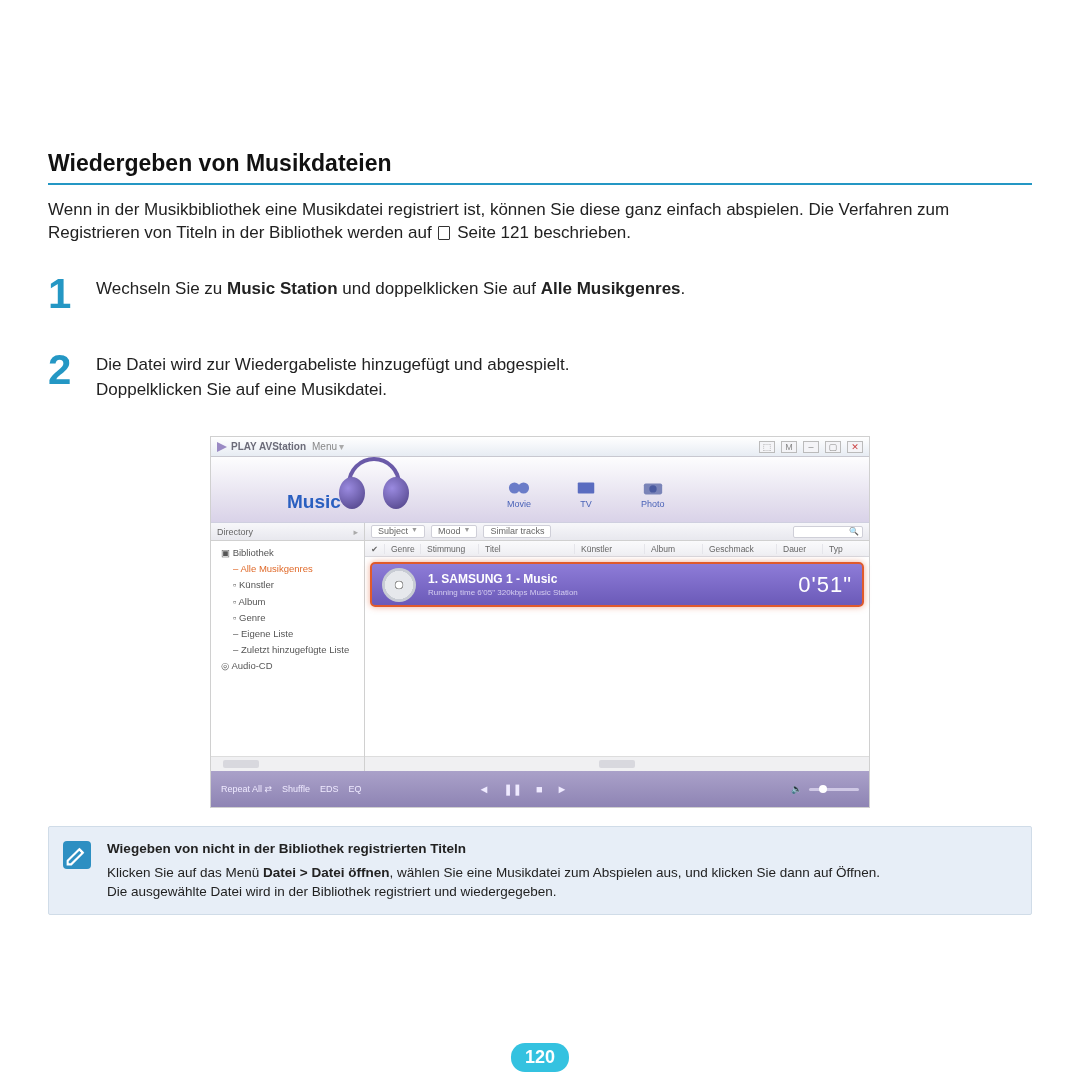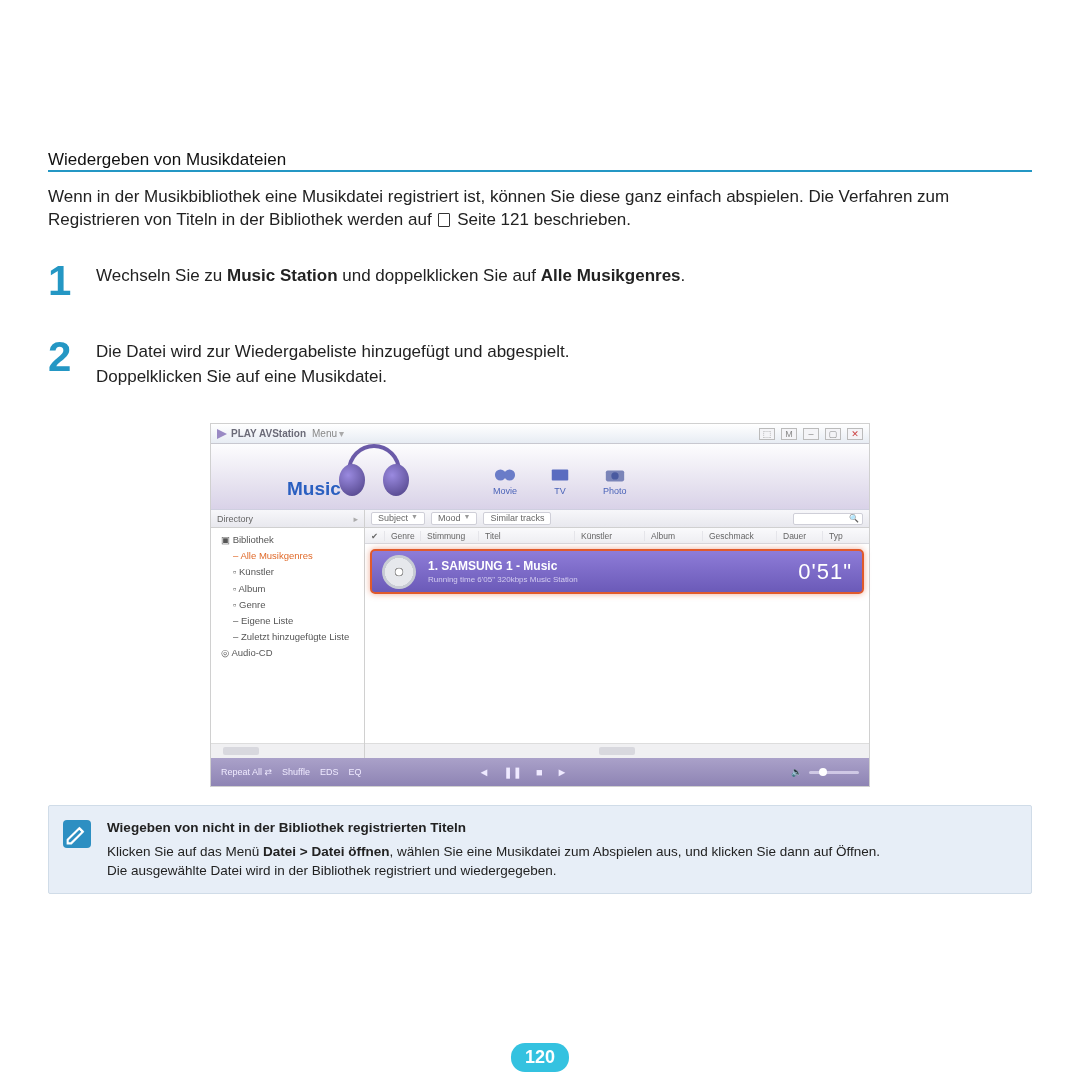--- a/index.html
+++ b/index.html
@@ -1,38 +1,38 @@
 <!DOCTYPE html>
 <html><head>
 <meta charset="utf-8">
 <style>
 *{margin:0;padding:0;box-sizing:border-box}
 body{background:#fff;font-family:Arial,Helvetica,sans-serif;width:1080px;height:1080px;padding:60px 48px 20px;position:relative;color:#222}
-.section-title{font-size:17px;font-weight:400;color:#111;border-bottom:2px solid #2497c4;margin-top:90px}
+.section-title{font-size:23px;font-weight:700;color:#111;padding-bottom:6px;border-bottom:2px solid #2497c4;margin-top:90px}
 .intro{font-size:17px;line-height:1.35;margin-top:14px}
 .page-icon{display:inline-block;width:12px;height:14px;border:1px solid #333;border-radius:1px;position:relative;top:2px;margin:0 2px}
 .steps{margin-top:28px}
 .step{display:flex;gap:18px;margin-bottom:34px}
 .step-num{color:#2497c4;font-size:42px;font-weight:700;line-height:1;min-width:30px}
 .step-body{font-size:17px;line-height:1.45;padding-top:4px}
 .app{width:660px;margin:0 auto 18px;border:1px solid #d0d0d0;background:#fff;font-size:10px;color:#555}
 .app-titlebar{display:flex;align-items:center;height:20px;background:linear-gradient(#fff,#e7ecf3);padding:0 6px;border-bottom:1px solid #c8c8d0}
 .app-logo{display:inline-block;width:0;height:0;border-left:10px solid #9a8ac4;border-top:5px solid transparent;border-bottom:5px solid transparent;margin-right:4px}
 .app-title{font-weight:700;color:#6b6b78}
 .app-menu-lbl{color:#888;margin-left:6px}
 .app-caret{margin-left:2px;color:#aaa}
 .winbtns{margin-left:auto;display:flex;gap:6px}
 .winbtn{width:16px;height:12px;border:1px solid #bbb;background:#f4f4f7;display:flex;align-items:center;justify-content:center;font-size:9px;color:#888}
 .app-header{position:relative;height:66px;background:linear-gradient(#fdfdfe,#e7e3f0 60%,#d9d2e8);border-bottom:1px solid #cfcfe0;overflow:hidden}
 .headphone{position:absolute;left:128px;top:-4px;width:70px;height:66px}
 .headphone .band{position:absolute;left:8px;top:4px;width:54px;height:28px;border:4px solid #6a5aa8;border-bottom:none;border-radius:40px 40px 0 0}
 .headphone .cup{position:absolute;top:24px;width:26px;height:32px;background:radial-gradient(circle at 35% 35%,#9a8ae0,#4a3d80);border-radius:50%}
 .headphone .cup.l{left:0}.headphone .cup.r{right:0}
 .music-lbl{position:absolute;left:76px;top:34px;color:#2a5fc0;font-size:19px;font-weight:700}
-.header-tabs{position:absolute;left:282px;top:22px;display:flex;gap:32px}
+.header-tabs{position:absolute;left:296px;top:22px;display:flex;gap:44px}
 .htab{display:flex;flex-direction:column;align-items:center;gap:2px;color:#4a63b8;font-size:9px}
 .htab svg{width:22px;height:18px}
 .app-body{display:flex;height:248px}
 .sidebar{width:154px;border-right:1px solid #d0d0d0;display:flex;flex-direction:column}
 .dir-hdr{height:18px;background:linear-gradient(#f7f7fa,#e8e8ee);border-bottom:1px solid #d0d0d0;display:flex;align-items:center;padding:0 6px;font-size:9px;color:#666}
 .dir-hdr .chev{margin-left:auto;color:#aaa}
 .tree{flex:1;padding:4px 6px;font-size:9.5px;color:#555;line-height:1.7}
 .tree-item{padding-left:16px}
 .tree-root{padding-left:4px}
 .tree-item.sel{color:#e06a2a;padding-left:16px}
@@ -45,21 +45,21 @@
 .search{margin-left:auto;width:70px;height:12px;border:1px solid #cfcfd8;border-radius:2px;background:#fff;display:flex;align-items:center;justify-content:flex-end;padding-right:3px}
 .cols{height:16px;background:linear-gradient(#fafafc,#eeeef2);border-bottom:1px solid #d8d8de;display:flex;align-items:center;font-size:8.5px;color:#666}
 .col{padding:0 6px;border-right:1px solid #e5e5ea}
 .track-area{flex:1;padding:5px;position:relative}
 .now-playing{height:45px;border:2px solid #e05a2c;border-radius:5px;overflow:hidden;background:linear-gradient(#8e7cd8,#6b5ab8);display:flex;align-items:center;padding:0 10px;color:#fff;box-shadow:0 0 6px rgba(224,90,44,.5)}
 .cd{width:34px;height:34px;background:radial-gradient(circle,#fff 0 14%,#999 15% 18%,#e6e8ec 19% 58%,#c8ccd4 59% 100%);border-radius:50%;margin-right:12px}
 .np-info{flex:1}
 .np-title{font-size:12px;font-weight:700}
 .np-sub{font-size:8px;color:#d4cdf0;margin-top:2px}
 .np-time{font-size:22px;font-weight:400;letter-spacing:1px}
-.playbar{height:28px;background:linear-gradient(#aaa1c9,#8e84b4);display:flex;align-items:center;padding:0 10px;color:#efeaff;font-size:9px;gap:10px}
+.playbar{height:36px;background:linear-gradient(#aaa1c9,#8e84b4);display:flex;align-items:center;padding:0 10px;color:#efeaff;font-size:9px;gap:10px}
 .pb-mid{margin:0 auto;display:flex;gap:14px;font-size:11px}
 .pb-vol{display:flex;align-items:center;gap:6px;margin-left:auto}
 .vol-track{width:50px;height:3px;background:#cfc8e5;border-radius:2px;position:relative}
 .vol-knob{position:absolute;left:10px;top:-3px;width:8px;height:8px;background:#fff;border-radius:50%}
 .note{display:flex;gap:16px;background:#e7eef7;border:1px solid #d0dce8;border-radius:2px;padding:12px 14px;font-size:13.5px;line-height:1.45}
 .note-ico{width:28px;height:28px;background:#2d8fc2;border-radius:4px;display:flex;align-items:center;justify-content:center;flex-shrink:0;margin-top:2px}
 .note-ico svg{stroke:#fff;fill:none;stroke-width:1.8}
 .note-title{font-weight:700;margin-bottom:4px}
 .page-badge{position:absolute;left:50%;bottom:8px;transform:translateX(-50%);background:#34c2e0;color:#fff;font-weight:700;font-size:18px;padding:4px 14px;border-radius:14px}
 </style>

